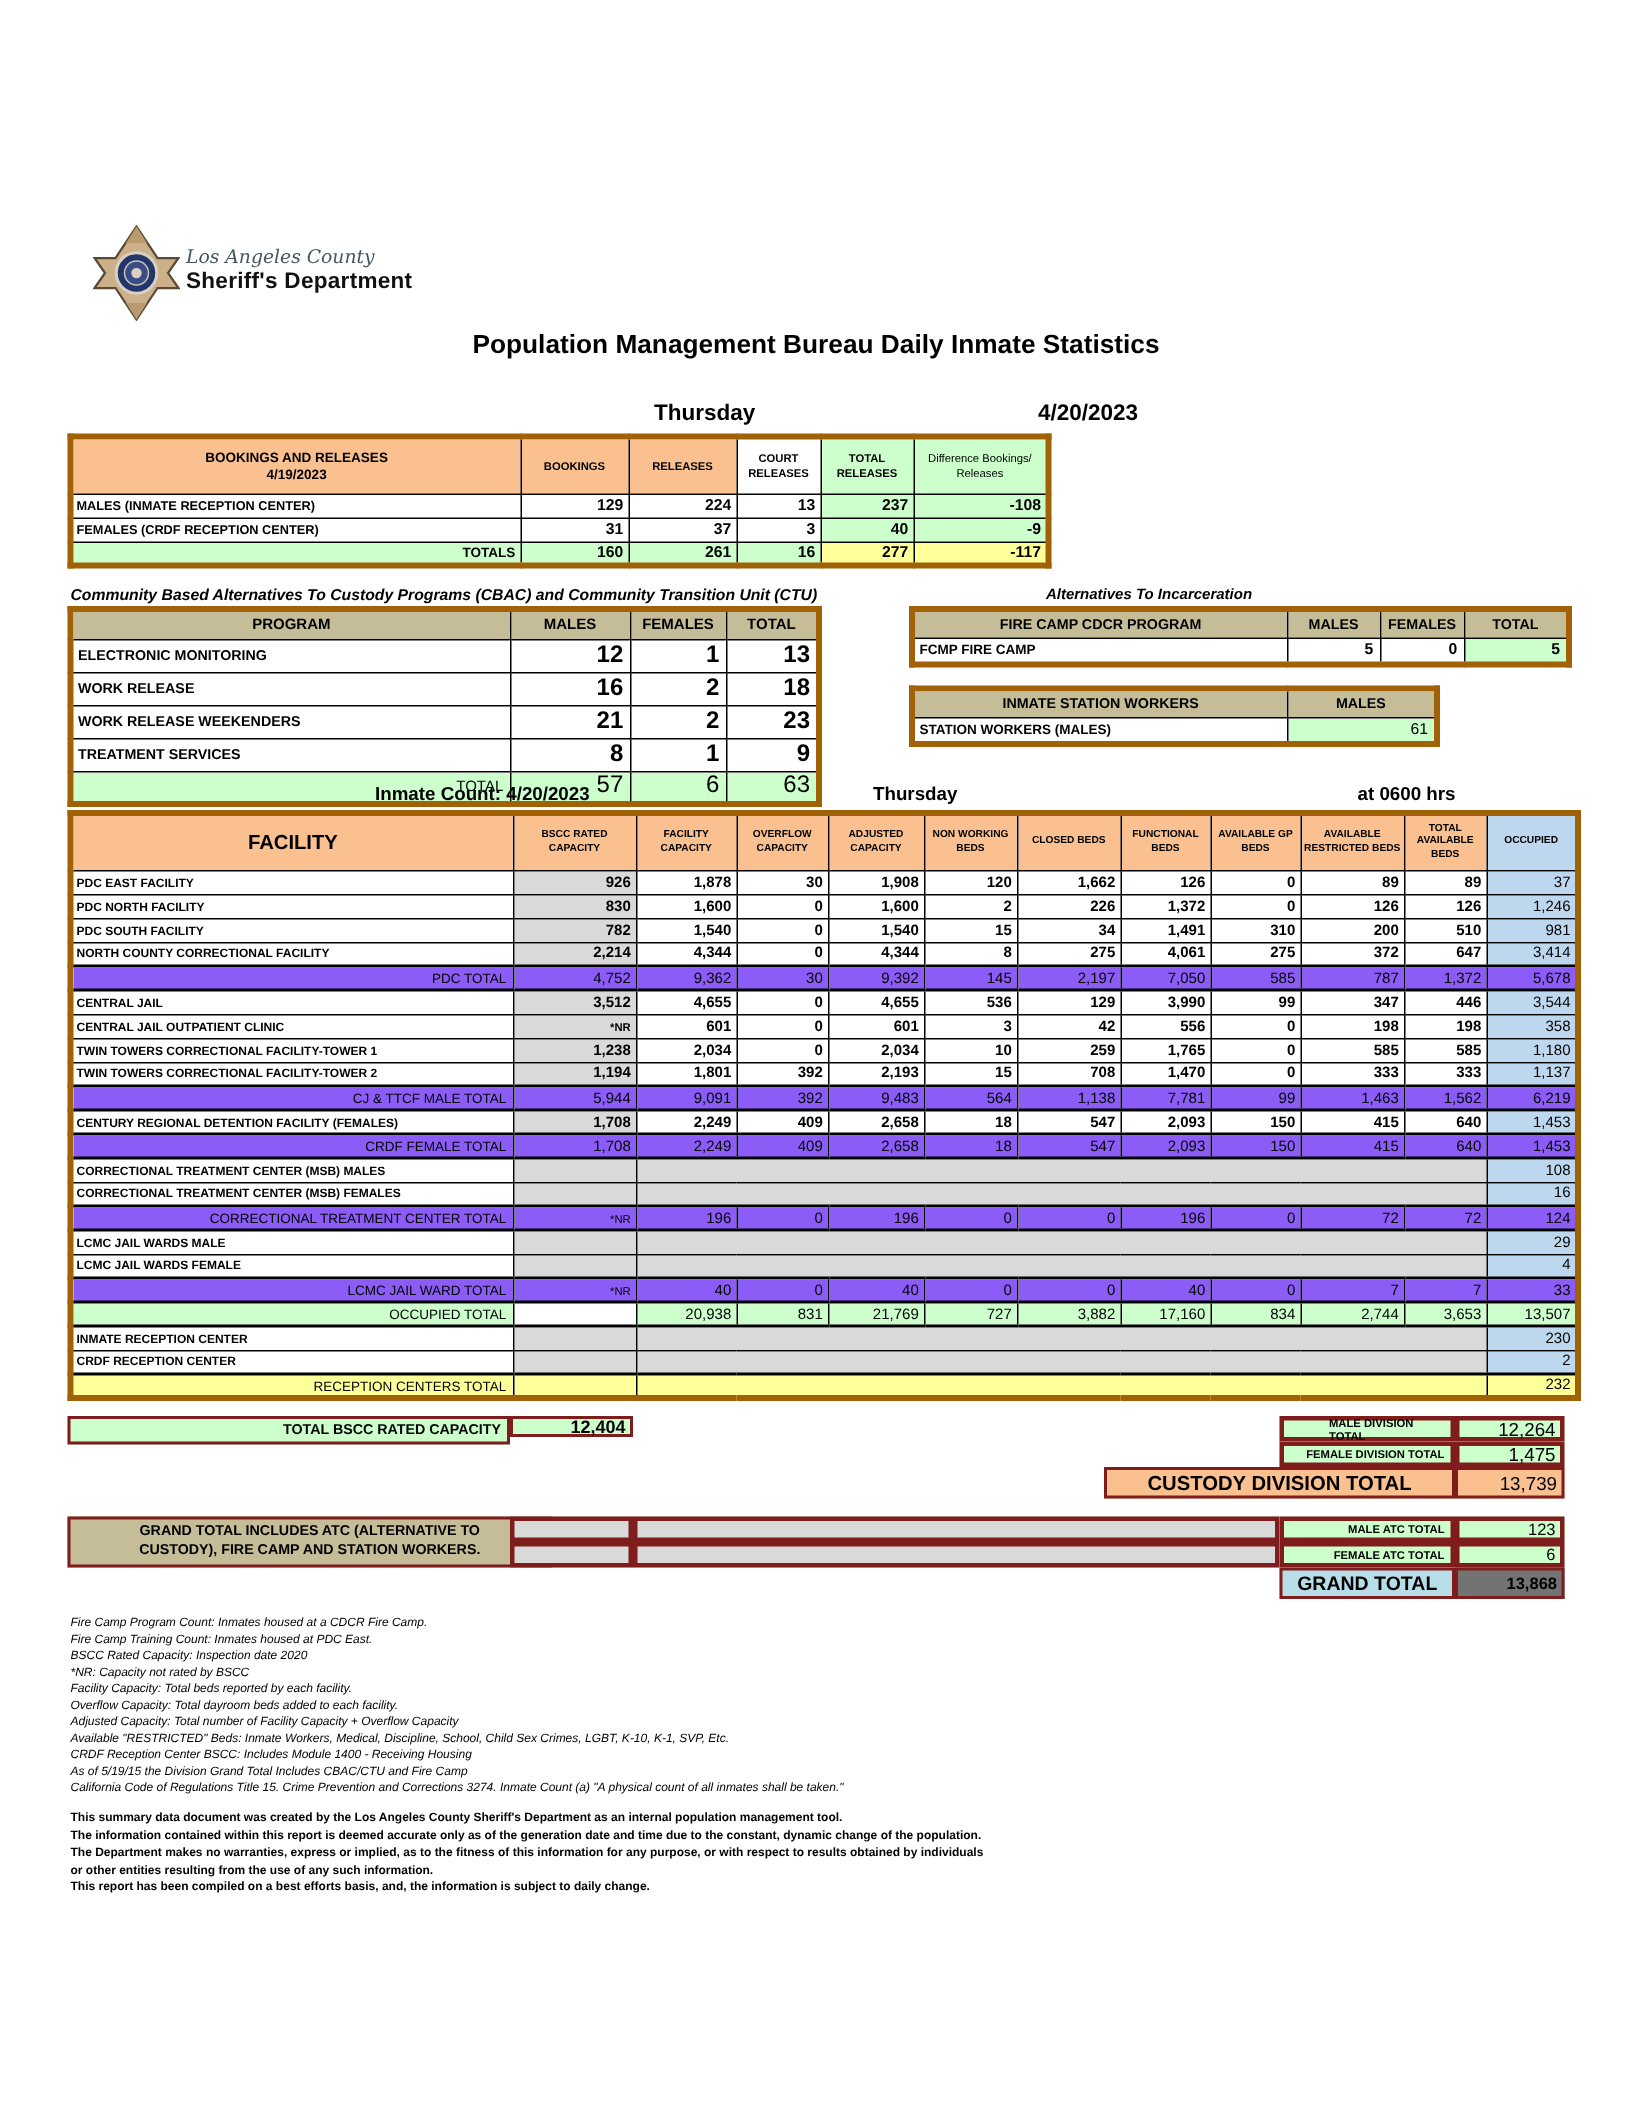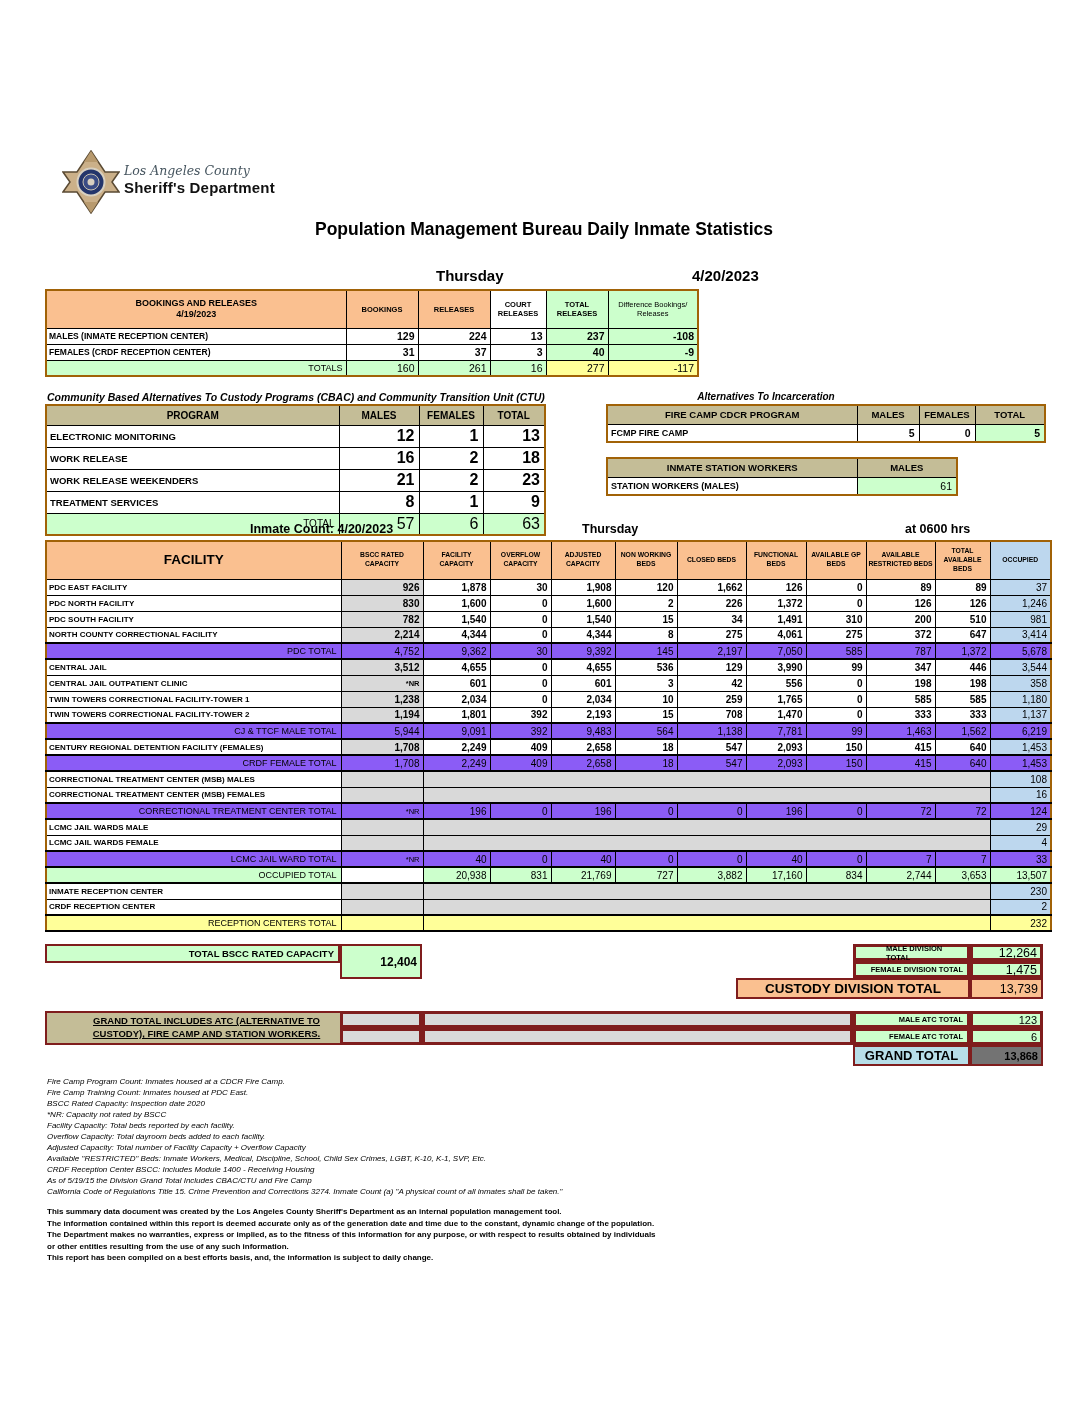--- a/index.html
+++ b/index.html
@@ -10,36 +10,36 @@
   .logo { position: absolute; left: 62px; top: 150px; }
   .agency { position: absolute; left: 124px; top: 163px; }
   .agency-county { font-family: "DejaVu Serif", serif; font-style: italic; font-size: 12.5px; color: #46555f; }
   .agency-dept { font-size: 15px; font-weight: bold; color: #111; margin-top: 1px; letter-spacing: .2px; }
   .doc-title { position: absolute; top: 219px; left: 0; width: 100%; text-align: center; font-size: 17.5px; font-weight: bold; color: #000; }
   .dayline-day { position: absolute; left: 436px; top: 267px; font-size: 15px; font-weight: bold; }
   .dayline-date { position: absolute; left: 692px; top: 267px; font-size: 15px; font-weight: bold; }
 
   table { border-collapse: collapse; table-layout: fixed; }
   td, th { border: 1px solid #000; overflow: hidden; white-space: nowrap; }
-  .tbl { border: 2px solid #a16207; padding-left: 12px; }
+  .tbl { border: 4px solid #a16207; padding-left: 12px; }
 
   
   .bg-peach { background: #FAC090; }
   .bg-yellow { background: #FFFF99; }
   .bg-green { background: #CCFFCC; }
   .bg-tan   { background: #C4BD97; }
 
   
   .bookings { position: absolute; left: 45px; top: 289px; }
   .bookings th { font-size: 7.5px; font-weight: bold; text-align: center; vertical-align: middle; white-space: normal; line-height: 1.25; }
   .bookings th.hdr-main { font-size: 9px; }
   .bookings th.hdr-diff { font-weight: normal; font-size: 7.5px; }
   .bookings td { height: 16px; font-size: 10.5px; font-weight: bold; text-align: right; padding-right: 3px; }
   .bookings td.b-label { text-align: left; padding-left: 2px; font-size: 8.5px; }
-  .bookings tr.b-totals td { font-weight: normal; font-size: 10.5px; }
+  .bookings tr.b-totals td { font-weight: bold; font-size: 10.5px; }
   .bookings tr.b-totals td.b-label { font-size: 9px; text-align: right; }
 
   
   .cbac-title { position: absolute; left: 47px; top: 391px; font-size: 10.5px; font-weight: bold; font-style: italic; }
   .cbac { position: absolute; left: 45px; top: 404px; }
   .cbac th { height: 20px; font-size: 10px; font-weight: bold; text-align: center; vertical-align: middle; }
   .cbac td { height: 22px; font-size: 16px; font-weight: bold; text-align: right; padding-right: 4px; }
   .cbac td.c-label { text-align: left; padding-left: 3px; font-size: 9.5px; }
   .cbac tr.c-total td { font-weight: normal; }
   .cbac tr.c-total td.c-label { text-align: right; font-size: 10px; }
@@ -79,32 +79,32 @@
   .facility tr.r-reception td { background: #FFFF99; font-weight: normal; border-top-width: 2px; border-bottom-width: 2px; }
   .facility tr.r-reception td.flabel { font-weight: normal; font-size: 9px; text-align: right; padding-right: 4px; }
   .facility td.nr { font-size: 7.5px; font-weight: bold; }
 
   
   .abox { position: absolute; border: 3px solid #7f1d1d; display: flex; align-items: center; }
   .lbl-right { justify-content: flex-end; padding-right: 4px; }
   .val-right { justify-content: flex-end; padding-right: 3px; }
 
   .bscc-total-label { left: 45px; top: 944px; width: 295px; height: 19px; background: #CCFFCC; font-size: 9.5px; font-weight: bold; border-width: 2px; }
-  .bscc-total-value { left: 340px; top: 944px; width: 82px; height: 35px; background: #CCFFCC; font-size: 12px; font-weight: bold; border-width: 2px; }
+  .bscc-total-value { left: 340px; top: 944px; width: 82px; height: 14px; background: #CCFFCC; font-size: 12px; font-weight: bold; border-width: 2px; }
 
   .div-total-label-0 { left: 853px; top: 944px; width: 117px; height: 17px; background: #CCFFCC; font-size: 7.5px; font-weight: bold; padding-left: 30px; }
   .div-total-value-0 { left: 970px; top: 944px; width: 73px; height: 17px; background: #CCFFCC; font-size: 12.5px; }
   .div-total-label-1 { left: 853px; top: 961px; width: 117px; height: 17px; background: #CCFFCC; font-size: 7.5px; font-weight: bold; }
   .div-total-value-1 { left: 970px; top: 961px; width: 73px; height: 17px; background: #CCFFCC; font-size: 12.5px; }
 
   .custody-label { left: 736px; top: 978px; width: 234px; height: 21px; background: #FAC090; font-size: 13.5px; font-weight: bold; justify-content: center; border-width: 2px; }
   .custody-value { left: 970px; top: 978px; width: 73px; height: 21px; background: #FAC090; font-size: 12.5px; border-width: 2px; }
 
   
-  .atc-note { left: 45px; top: 1011px; width: 323px; height: 34px; background: #C4BD97; border-width: 2px; flex-direction: column; justify-content: center; font-size: 9.5px; font-weight: bold; text-align: center; line-height: 1.35; text-decoration: underline; }
+  .atc-note { left: 45px; top: 1011px; width: 323px; height: 34px; background: #C4BD97; border-width: 2px; flex-direction: column; justify-content: center; font-size: 9.5px; font-weight: bold; text-align: center; line-height: 1.35; }
   .atc-gray-a0 { left: 340px; top: 1011px; width: 82px; height: 17px; background: #D9D9D9; }
   .atc-gray-b0 { left: 422px; top: 1011px; width: 431px; height: 17px; background: #D9D9D9; }
   .atc-gray-a1 { left: 340px; top: 1028px; width: 82px; height: 17px; background: #D9D9D9; }
   .atc-gray-b1 { left: 422px; top: 1028px; width: 431px; height: 17px; background: #D9D9D9; }
   .atc-label-0 { left: 853px; top: 1011px; width: 117px; height: 17px; background: #CCFFCC; font-size: 7.5px; font-weight: bold; }
   .atc-value-0 { left: 970px; top: 1011px; width: 73px; height: 17px; background: #CCFFCC; font-size: 11px; }
   .atc-label-1 { left: 853px; top: 1028px; width: 117px; height: 17px; background: #CCFFCC; font-size: 7.5px; font-weight: bold; }
   .atc-value-1 { left: 970px; top: 1028px; width: 73px; height: 17px; background: #CCFFCC; font-size: 11px; }
   .grand-label { left: 853px; top: 1045px; width: 117px; height: 21px; background: #B7DEE8; font-size: 13px; font-weight: bold; justify-content: center; border-width: 2px; }
   .grand-value { left: 970px; top: 1045px; width: 73px; height: 21px; background: #737373; font-size: 11px; font-weight: bold; border-width: 2px; }

